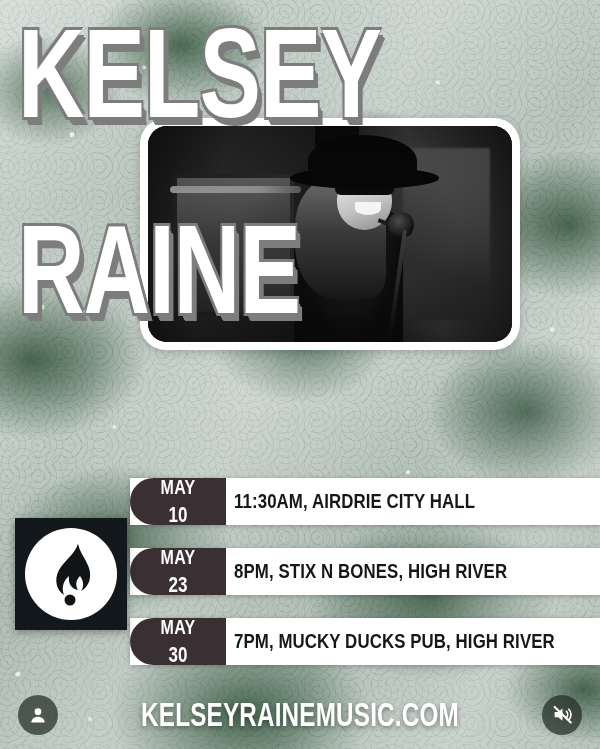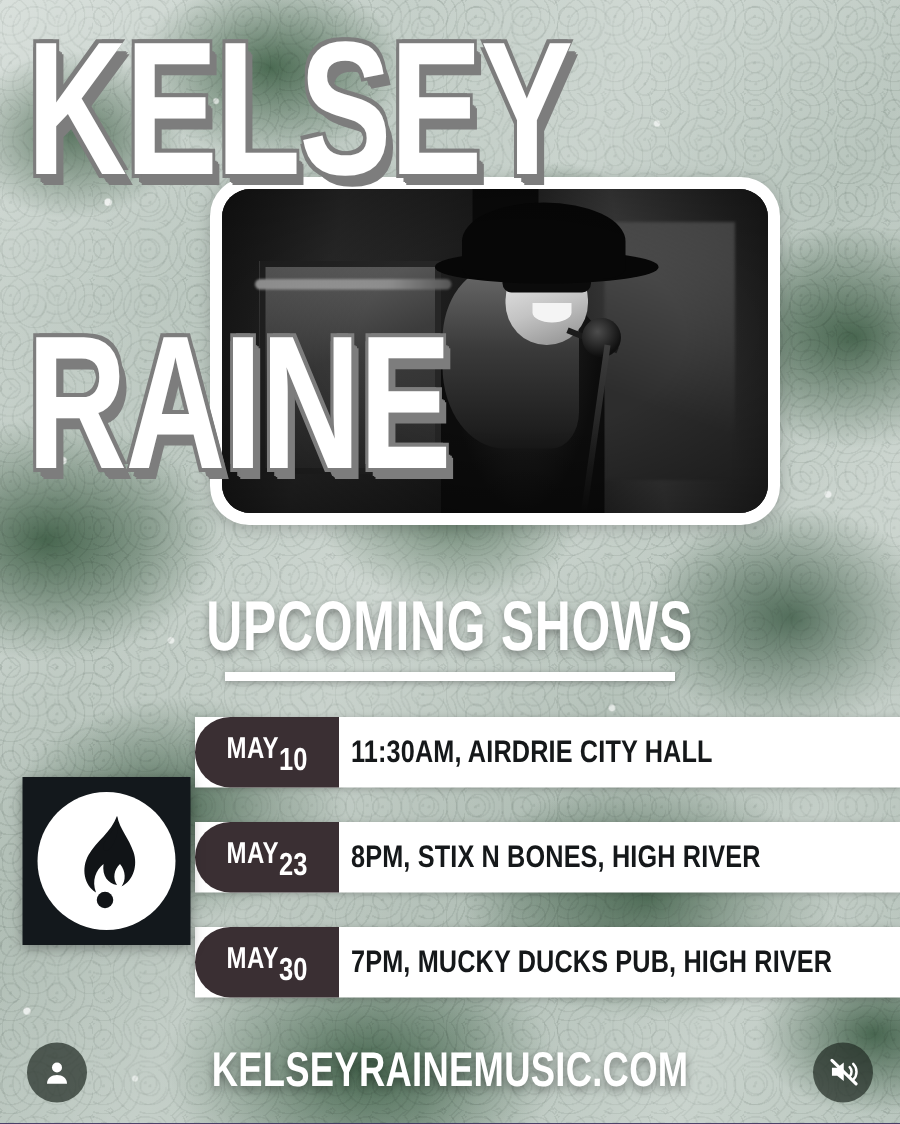--- a/index.html
+++ b/index.html
@@ -245,21 +245,21 @@
     display:flex;
     align-items:center;
     background:#ffffff;
     box-shadow:0 1px 5px rgba(0,0,0,.25);
   }
   .date-badge{
     position:absolute; left:0; top:0;
     width:96px; height:100%;
     background:#3a2f33;
     border-radius:24px 0 0 24px;
-    display:flex; flex-direction:row;
+    display:flex; flex-direction:column;
     align-items:center; justify-content:center;
     color:#ffffff;
     z-index:2;
   }
   .date-mon{
     font-family:"Liberation Sans", sans-serif;
     font-weight:bold; font-size:16px;
     line-height:1;
     letter-spacing:.3px;
     transform:scaleY(1.25); transform-origin:center bottom;
@@ -354,24 +354,20 @@
       <div class="ph-micarm"></div>
       <div class="ph-mic"></div>
       <div class="ph-micstand"></div>
       <div class="ph-vig"></div>
     </div>
   </div>
 
   <div class="artist artist-kelsey">KELSEY</div>
   <div class="artist artist-raine">RAINE</div>
 
-  <div class="heading-wrap">
-    <div class="heading">UPCOMING SHOWS</div>
-    <div class="heading-rule"></div>
-  </div>
 
   <div class="shows">
 
     <div class="show-row">
       <div class="show-bar">
         <div class="date-badge">
           <span class="date-mon">MAY</span>
           <span class="date-day">10</span>
         </div>
         <div class="show-text">11:30AM, AIRDRIE CITY HALL</div>

